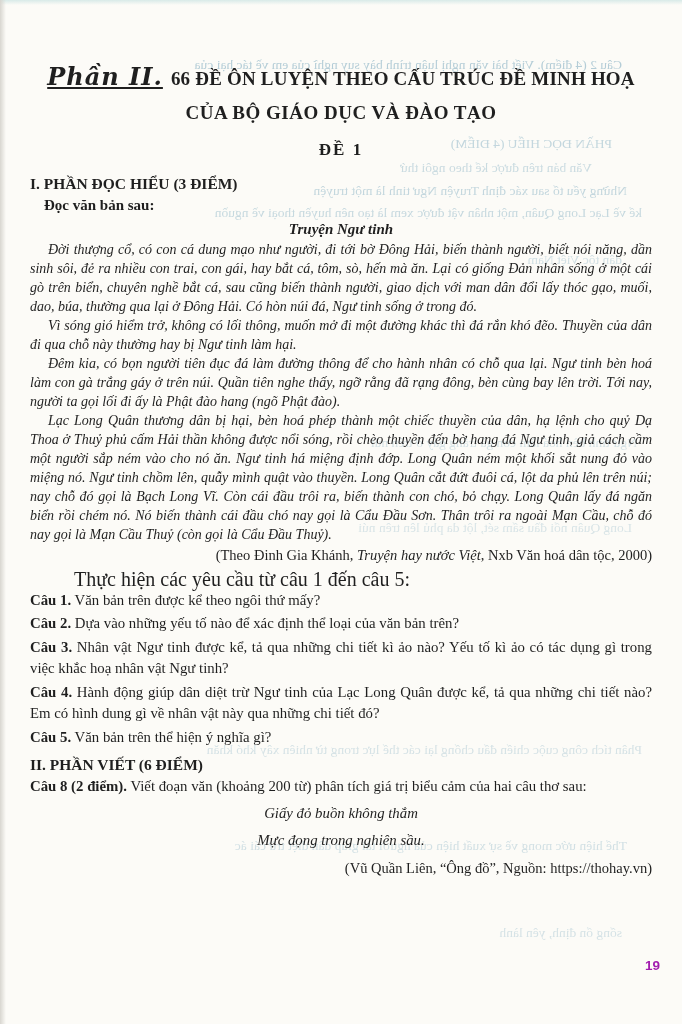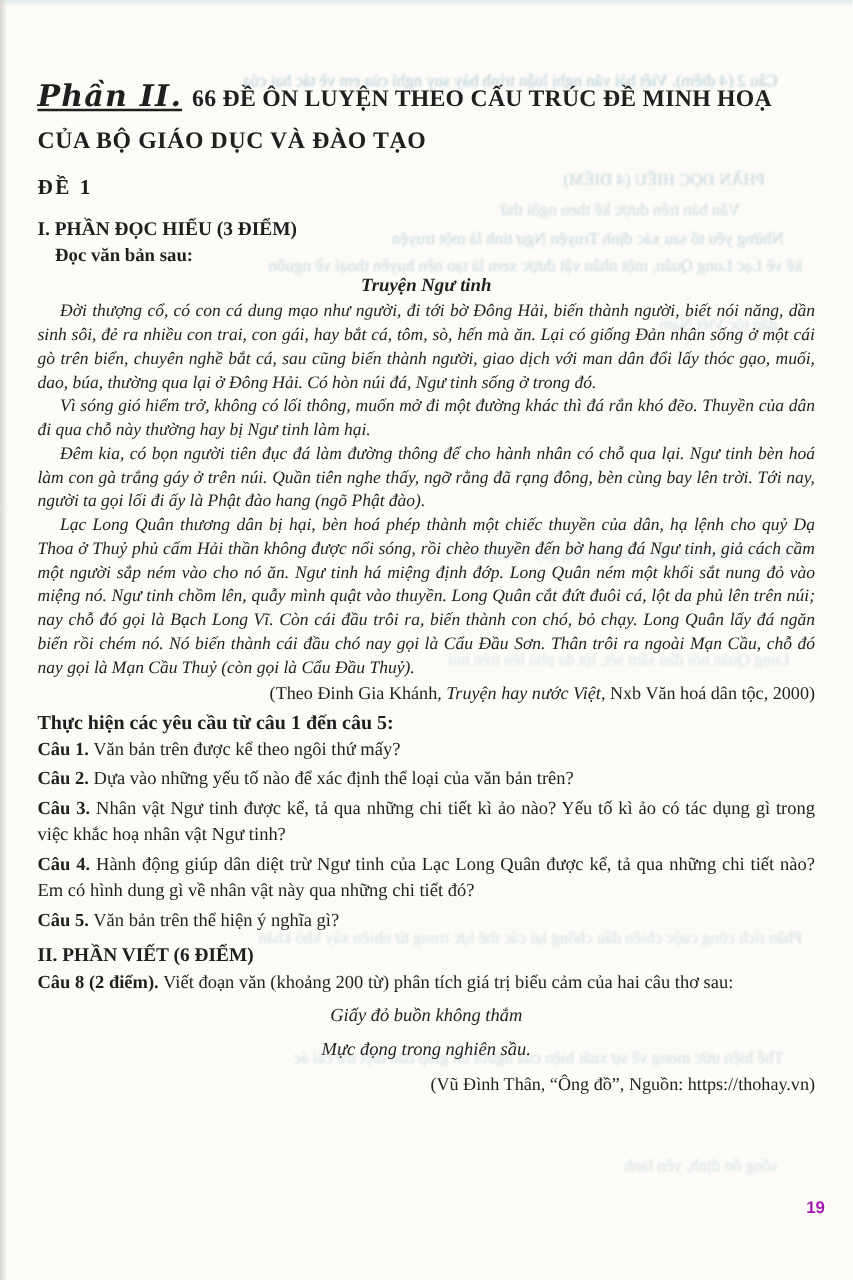--- a/index.html
+++ b/index.html
@@ -21,37 +21,37 @@
     position:absolute;inset:0;z-index:0;pointer-events:none;
     transform:scaleX(-1);
     color:#a9c6d2;
     filter:blur(.7px);
     font-size:13.5px;
     opacity:.85;
   }
   .bleed div{position:absolute;white-space:nowrap;}
   
   .content{position:absolute;z-index:1;left:30px;right:30px;top:58px;}
-  .hdr{ text-align:left; line-height:1.55; }
+  .hdr{ text-align:center; line-height:1.55; }
   .hdr .line1{font-size:19px;font-weight:bold;letter-spacing:.2px;}
   .part-script{
     font-family:"DejaVu Serif",serif;font-style:italic;font-weight:bold;
     font-size:24px;text-decoration:underline;margin-right:8px;letter-spacing:1px;
   }
   .hdr .line2{font-size:19px;font-weight:bold;letter-spacing:.5px;margin-top:3px;}
   .hdr .de{font-size:17px;font-weight:bold;letter-spacing:2px;margin-top:9px;}
   .sec-head{font-size:15.5px;font-weight:bold;margin-top:12px;}
   .read-instr{font-size:15px;font-weight:bold;margin-top:4px;padding-left:14px;}
   .story-title{text-align:center;font-weight:bold;font-style:italic;font-size:15px;margin-top:7px;margin-bottom:2px;}
   .story p{
     margin:0;text-align:justify;text-indent:18px;
     font-style:italic;font-size:14px;line-height:19px;
   }
   .citation{text-align:right;font-size:14.5px;line-height:21px;margin-top:1px;}
-  .task-intro{font-weight:bold;font-size:16px;line-height:22px;margin-top:2px;}
+  .task-intro{font-weight:normal;font-size:20px;line-height:22px;margin-top:2px;margin-left:44px;}
   .q{font-size:14.8px;line-height:21.5px;text-align:justify;margin:0 0 2px 0;}
   .q b{font-weight:bold;}
   .write-head{font-size:15.5px;font-weight:bold;margin-top:6px;line-height:22px;}
   .poem{ text-align:center;font-style:italic;font-size:14.8px;line-height:27px;margin-top:2px;}
   .poem-src{text-align:right;font-size:14.5px;line-height:24px;margin-top:2px;}
   .pageno{
     position:absolute;z-index:1;right:22px;top:958px;
     font-family:"Liberation Sans","DejaVu Sans",sans-serif;
     font-weight:bold;font-size:13.5px;color:#a21caf;
   }
@@ -112,17 +112,17 @@
 
   <div class="write-head">II. PHẦN VIẾT (6 ĐIỂM)</div>
 
   <p class="q"><b>Câu 8 (2 điểm).</b><span> Viết đoạn văn (khoảng 200 từ) phân tích giá trị biểu cảm của hai câu thơ sau:</span></p>
 
   <div class="poem">
     <div>Giấy đỏ buồn không thắm</div>
     <div>Mực đọng trong nghiên sầu.</div>
   </div>
 
-  <div class="poem-src">(Vũ Đình Thân, “Ông đồ”, Nguồn: https://thohay.vn)</div>
+  <div class="poem-src">(Vũ Quần Liên, “Ông đồ”, Nguồn: https://thohay.vn)</div>
 
 </div>
 
 <div class="pageno">19</div>
 
 </body></html>

